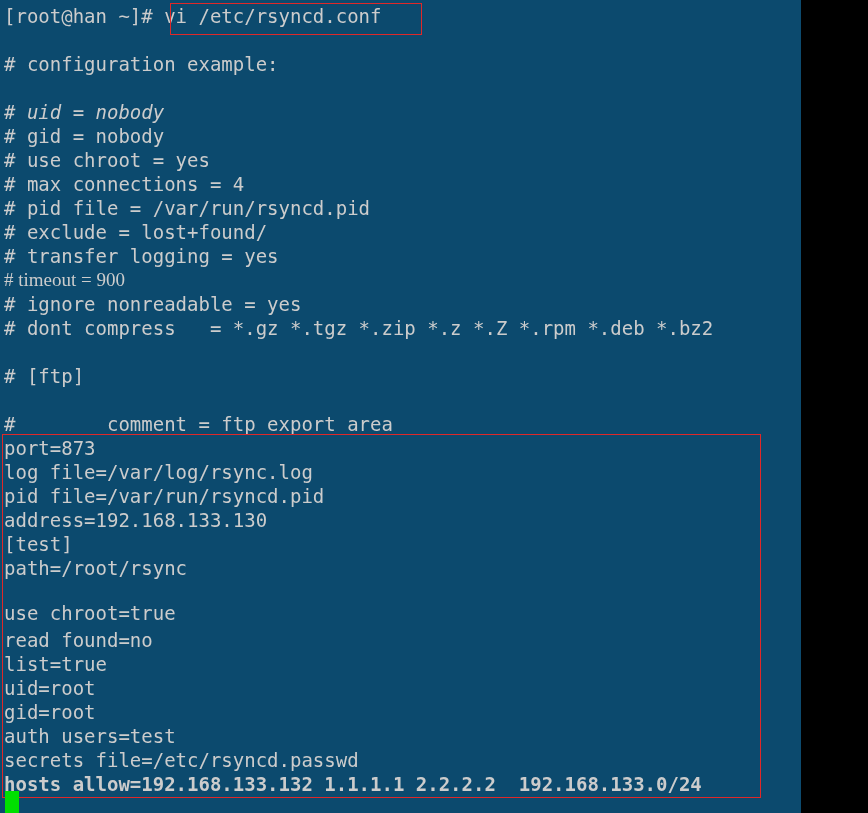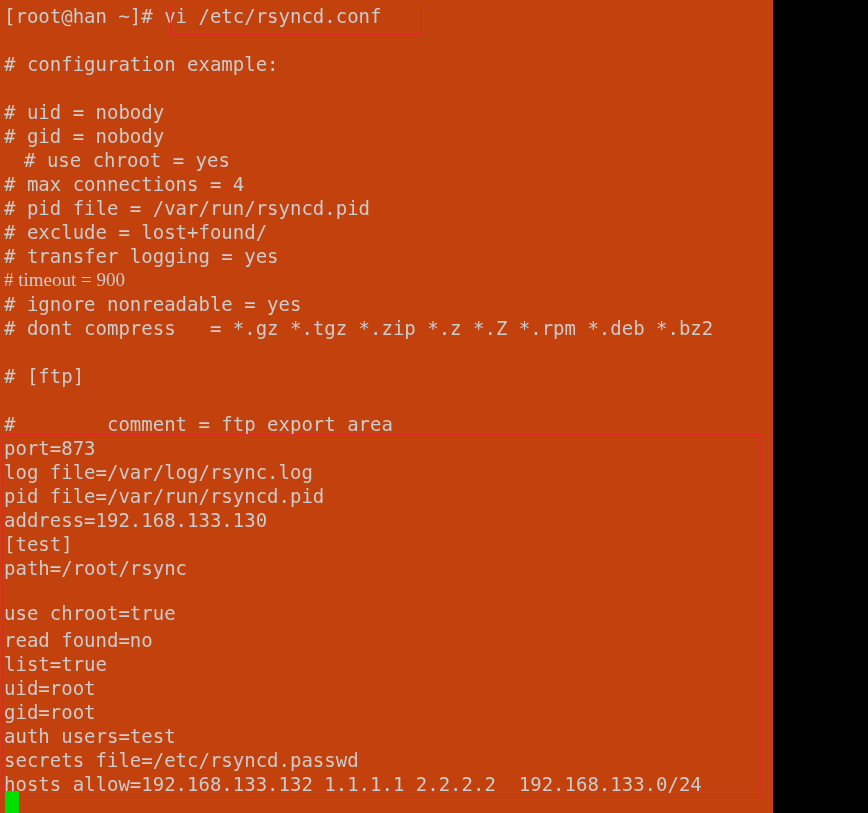--- a/index.html
+++ b/index.html
@@ -11,26 +11,27 @@
   body {
     width: 868px;
     height: 813px;
     overflow: hidden;
     font-family: "DejaVu Sans Mono", "Liberation Mono", monospace;
   }
   #terminal {
     position: relative;
     width: 773px;
     height: 813px;
-    background: #c2410c;
+    background: #0c4a6e;
     color: #cccccc;
     font-family: "DejaVu Sans Mono", "Liberation Mono", monospace;
     font-size: 19px;
     line-height: 24px;
     overflow: hidden;
+    padding-left: 28px;
   }
   .term-line {
     position: absolute;
     left: 4px;
     white-space: pre;
     font-family: "DejaVu Sans Mono", "Liberation Mono", monospace;
     font-size: 19px;
     line-height: 24px;
     letter-spacing: 0px;
     color: #cccccc;
@@ -66,23 +67,23 @@
 </style>
 </head>
 <body>
 
 <div id="terminal">
 
   <div class="term-line" style="top:4px;">[root@han ~]# vi /etc/rsyncd.conf</div>
 
   <div class="term-line" style="top:52px;"># configuration example:</div>
   <div class="term-line" style="top:76px;"></div>
-  <div class="term-line" style="top:100px;"># uid = nobody</div>
+  <div class="term-line" style="top:100px;font-style:italic;"># uid = nobody</div>
   <div class="term-line" style="top:124px;"># gid = nobody</div>
-  <div class="term-line" style="top:148px;margin-left:20px;"># use chroot = yes</div>
+  <div class="term-line" style="top:148px;"># use chroot = yes</div>
   <div class="term-line" style="top:172px;"># max connections = 4</div>
   <div class="term-line" style="top:196px;"># pid file = /var/run/rsyncd.pid</div>
   <div class="term-line" style="top:244px;"># transfer logging = yes</div>
   <div class="term-line" style="top:220px;"># exclude = lost+found/</div>
   <div class="term-line" style="top:268px;font-family:Liberation Serif, serif;"># timeout = 900</div>
   <div class="term-line" style="top:292px;"># ignore nonreadable = yes</div>
   <div class="term-line" style="top:316px;"># dont compress   = *.gz *.tgz *.zip *.z *.Z *.rpm *.deb *.bz2</div>
   <div class="term-line" style="top:340px;"></div>
   <div class="term-line" style="top:364px;"># [ftp]</div>
   <div class="term-line" style="top:412px;">#        comment = ftp export area</div>
@@ -93,20 +94,20 @@
   <div class="term-line" style="top:508px;">address=192.168.133.130</div>
   <div class="term-line" style="top:532px;">[test]</div>
   <div class="term-line" style="top:556px;">path=/root/rsync</div>
   <div class="term-line" style="top:601px;">use chroot=true</div>
   <div class="term-line" style="top:628px;">read found=no</div>
   <div class="term-line" style="top:652px;">list=true</div>
   <div class="term-line" style="top:676px;">uid=root</div>
   <div class="term-line" style="top:700px;">gid=root</div>
   <div class="term-line" style="top:724px;">auth users=test</div>
   <div class="term-line" style="top:748px;">secrets file=/etc/rsyncd.passwd</div>
-  <div class="term-line" style="top:772px;">hosts allow=192.168.133.132 1.1.1.1 2.2.2.2  192.168.133.0/24</div>
+  <div class="term-line" style="top:772px;font-weight:bold;">hosts allow=192.168.133.132 1.1.1.1 2.2.2.2  192.168.133.0/24</div>
 
   <div class="annotation-box" id="command-highlight-box"></div>
   <div class="annotation-box" id="config-highlight-box"></div>
 
   <div id="cursor-block"></div>
 
 </div>
 
 </body></html>

